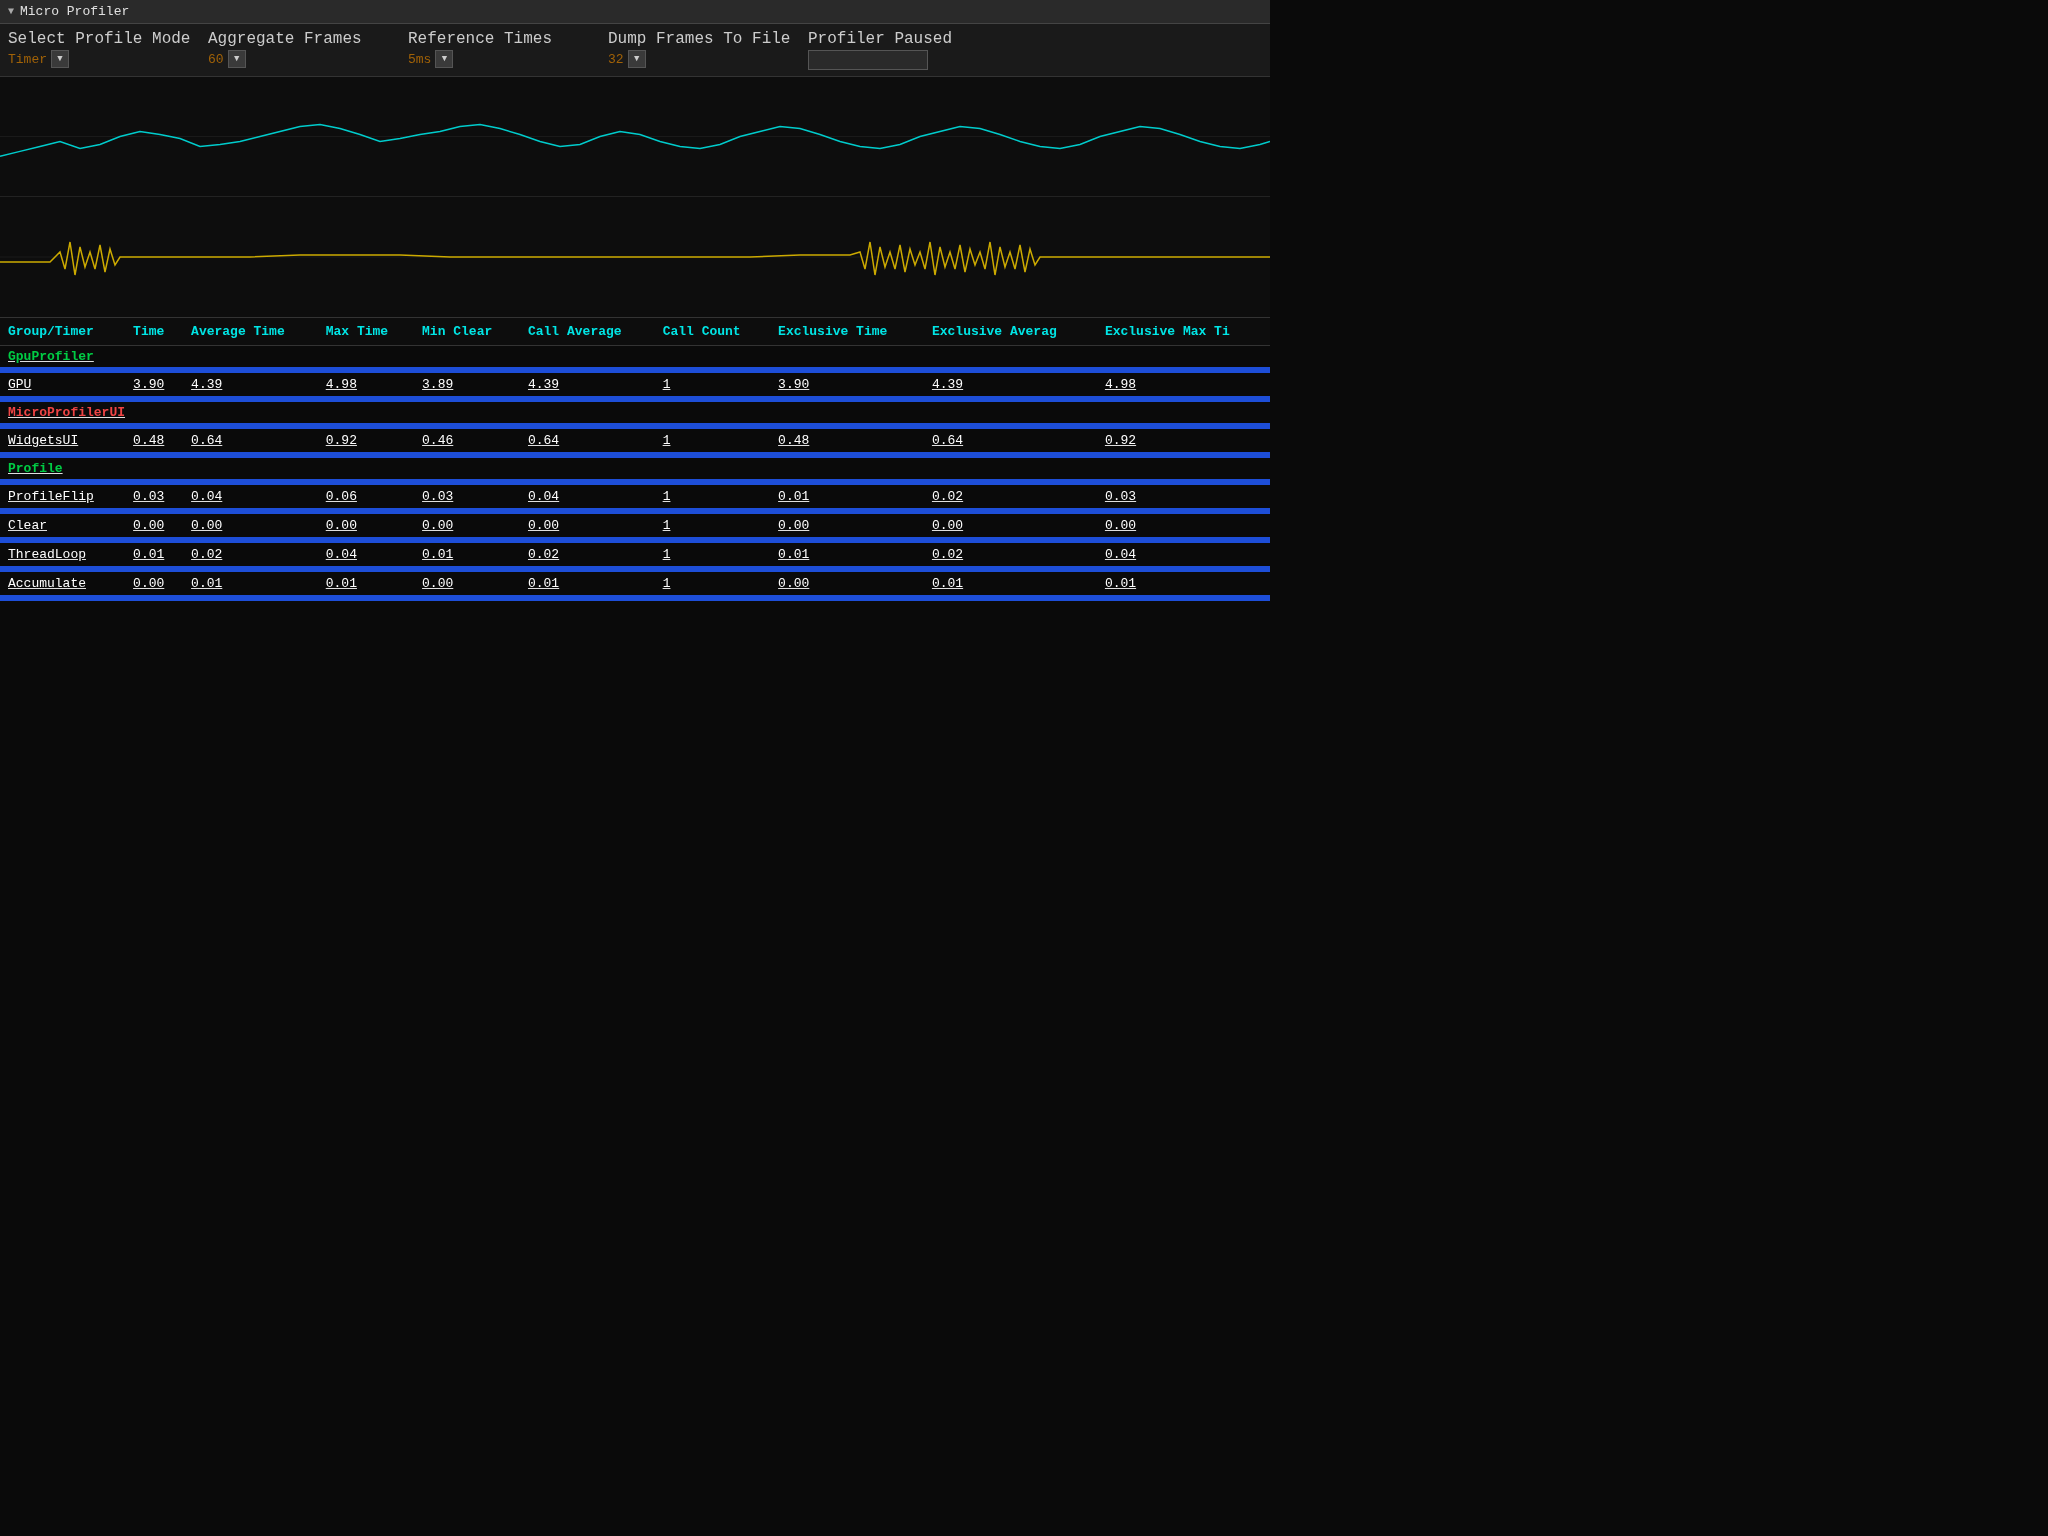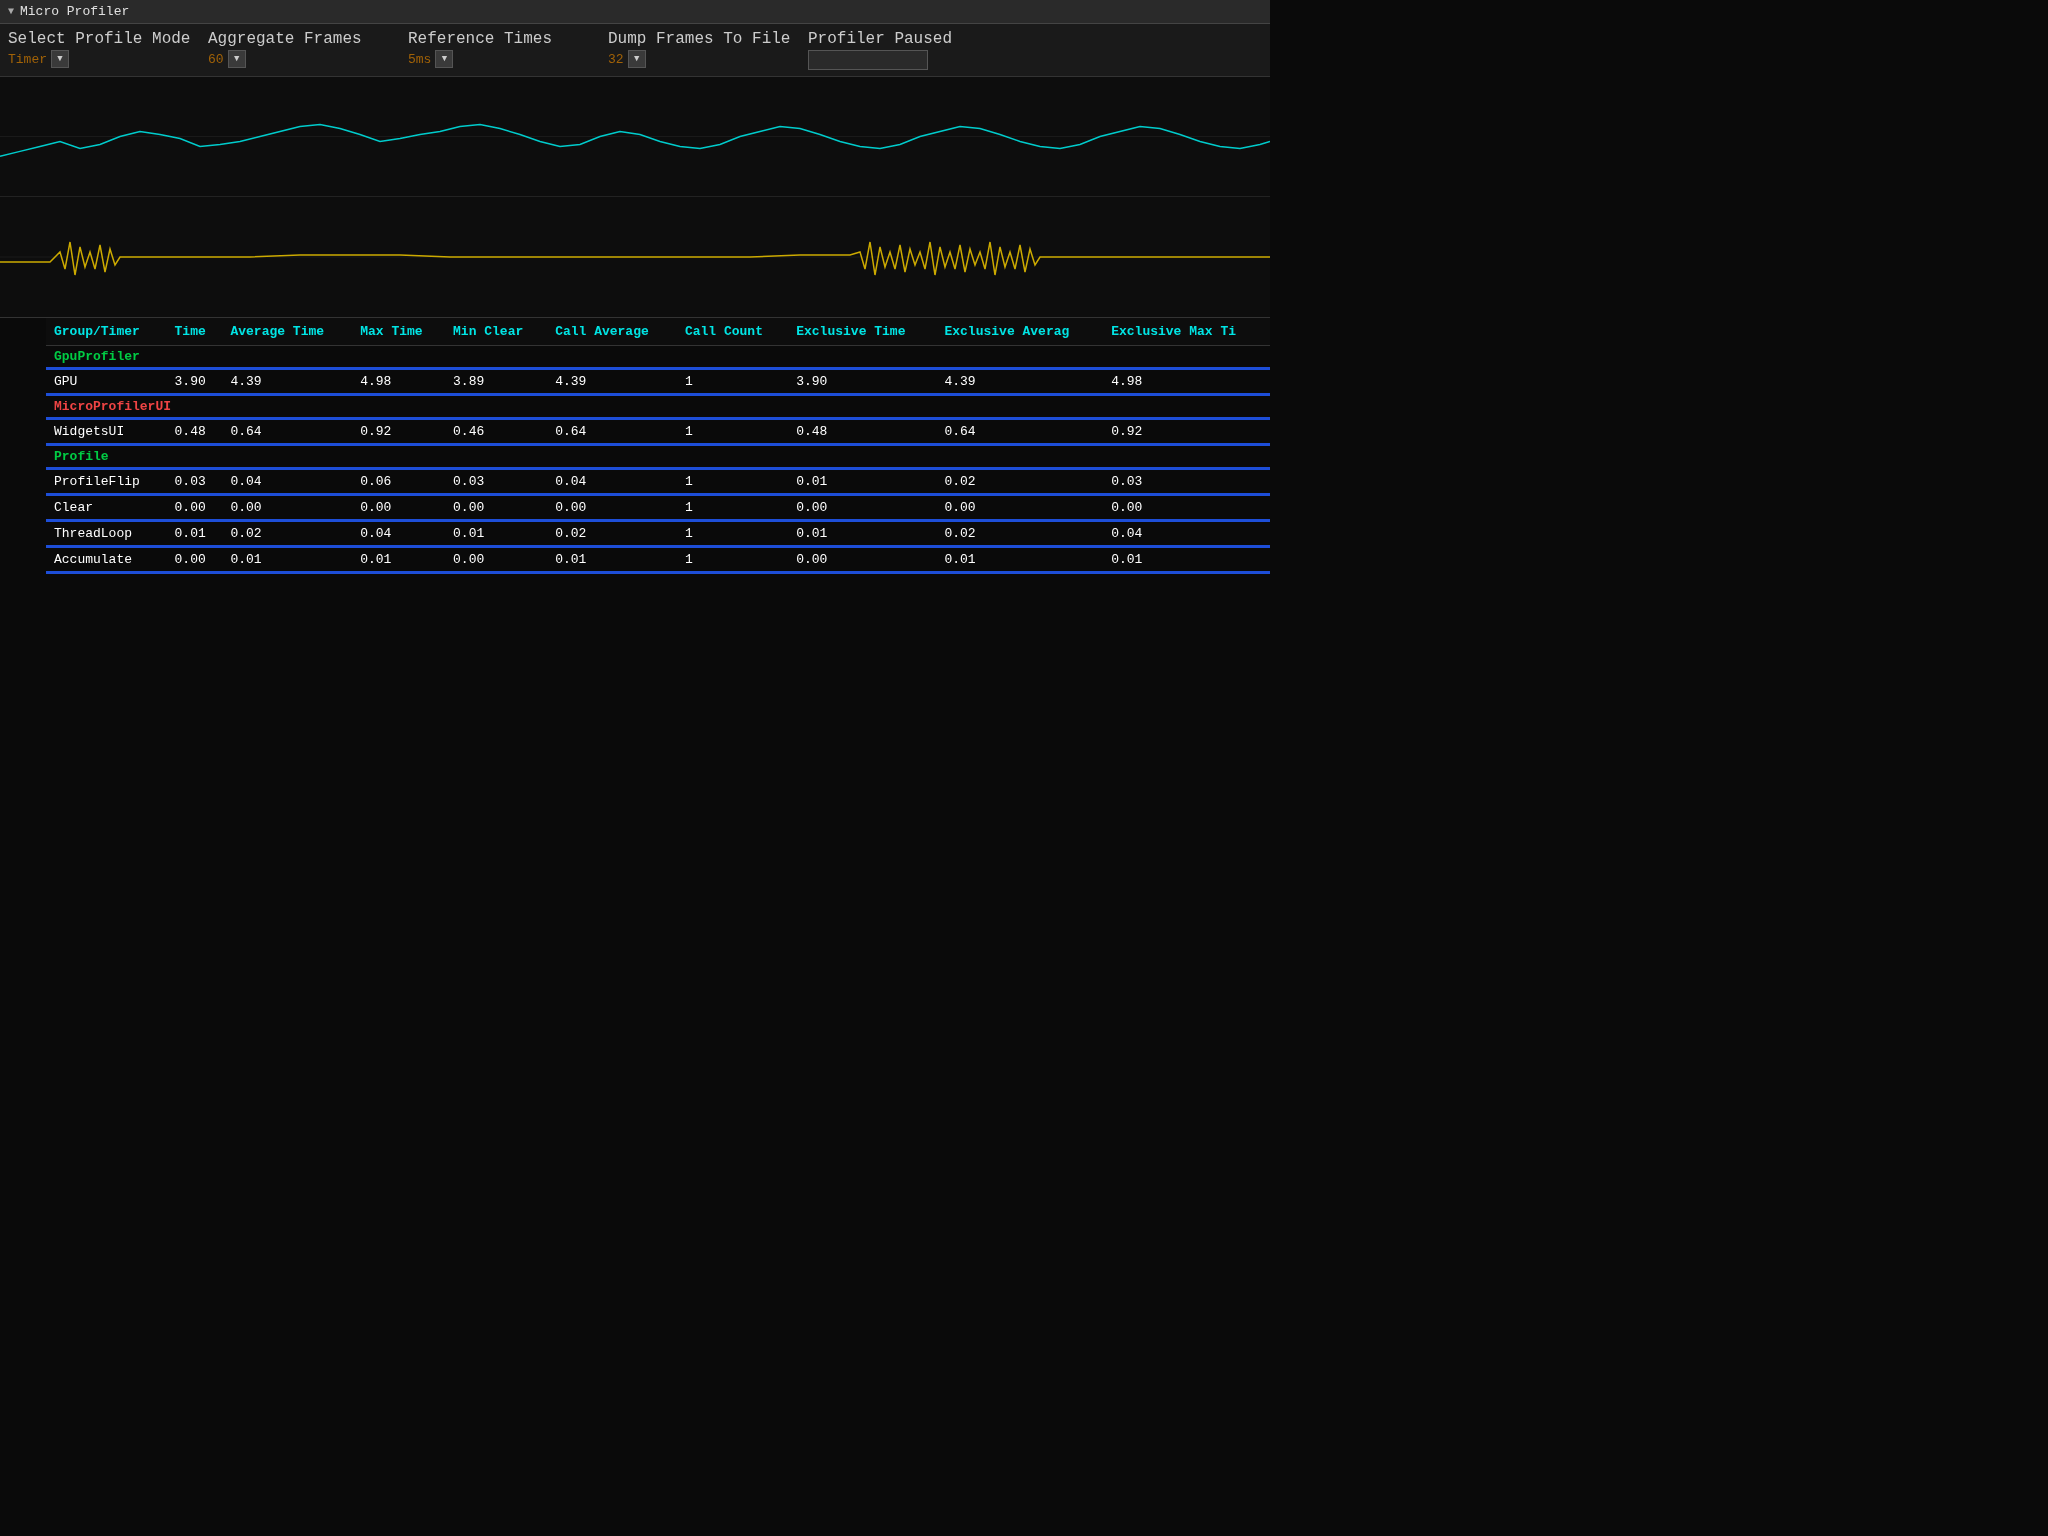--- a/index.html
+++ b/index.html
@@ -94,40 +94,40 @@
       white-space: nowrap;
     }
     .chart-gpu {
       height: 120px;
       position: relative;
     }
 
     
     .table-container {
       overflow-x: hidden;
-      padding-left: 46px;
     }
     table {
       width: 100%;
       border-collapse: collapse;
     }
     thead tr {
       background: #0d0d0d;
     }
     thead th {
       color: #00e5e5;
       font-weight: bold;
       text-align: left;
       padding: 6px 8px;
       font-size: 13px;
       white-space: nowrap;
       border-bottom: 1px solid #333;
     }
     tbody tr {
-      border-bottom: 3px solid #1d4ed8;
+      border-bottom: 6px solid #1d4ed8;
+      text-decoration: underline;
     }
     tbody tr.group-header td {
       padding: 3px 8px;
       font-weight: bold;
     }
     tbody tr.data-row td {
       padding: 4px 8px;
       color: #fff;
       white-space: nowrap;
     }

